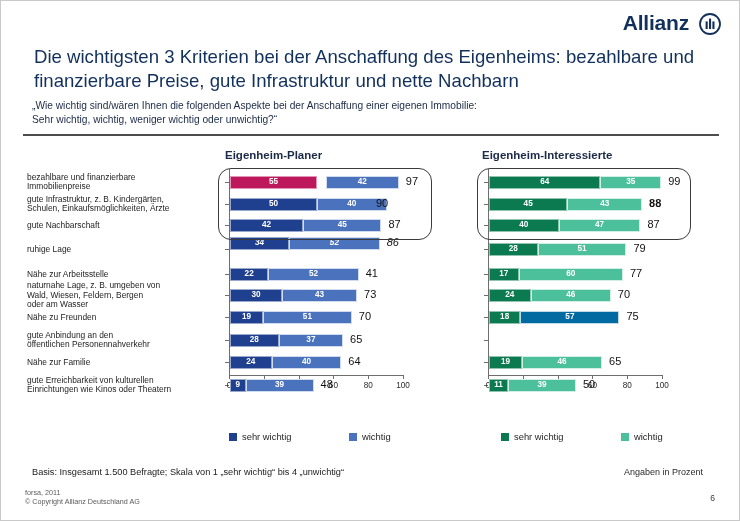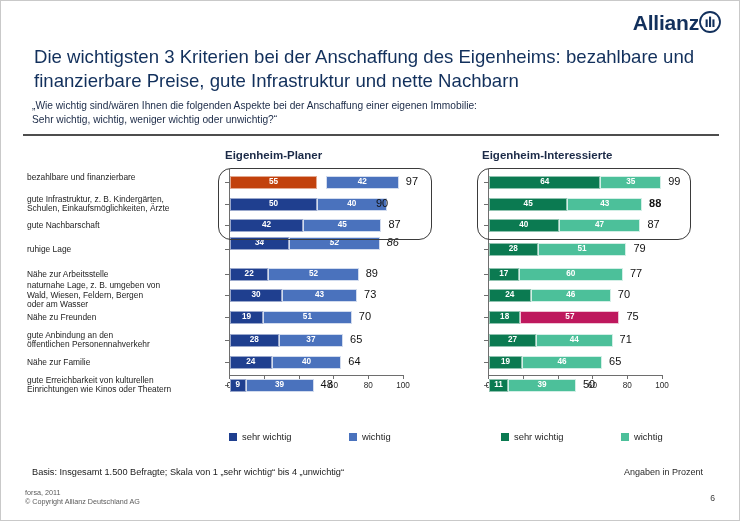--- a/index.html
+++ b/index.html
@@ -3,21 +3,21 @@
 <meta charset="utf-8">
 <style>
   html,body{margin:0;padding:0;background:#ffffff;}
   body{width:740px;height:521px;overflow:hidden;
        font-family:"Liberation Sans","DejaVu Sans",sans-serif;
        color:#1a1a1a;-webkit-font-smoothing:antialiased;}
   .slide{position:relative;width:740px;height:521px;box-sizing:border-box;
          border:1px solid #c9c9c9;background:#fff;}
 
   
-  .logo{position:absolute;top:10px;right:18px;display:flex;align-items:flex-start;gap:0;}
+  .logo{position:absolute;top:10px;right:18px;display:flex;align-items:flex-end;gap:10px;}
   .logo-word{font-size:21px;font-weight:bold;color:#12305c;letter-spacing:-.2px;
              font-family:"Liberation Sans","DejaVu Sans",sans-serif;}
   .logo-mark{width:22px;height:22px;}
 
   .title{position:absolute;left:33px;top:44px;width:672px;
          font-size:18.6px;line-height:24px;color:#12305c;font-weight:normal;}
   .subtitle{position:absolute;left:31px;top:98px;width:680px;
             font-size:10.2px;line-height:14px;color:#1b2a47;}
   .rule{position:absolute;left:22px;top:133px;width:696px;height:2px;
         background:#4d4d4d;}
@@ -90,20 +90,21 @@
     <div>Sehr wichtig, wichtig, weniger wichtig oder unwichtig?“</div>
   </div>
   <div class="rule"></div>
 
   <div class="panel-title" id="pt-left">Eigenheim-Planer</div>
   <div class="panel-title" id="pt-right">Eigenheim-Interessierte</div>
 
   <div class="labels" id="cat-labels">
       <div class="lbl" style="top: 3.9px;">
         <div>bezahlbare und finanzierbare</div>
+        <div>Immobilienpreise</div>
       </div>
       <div class="lbl" style="top: 25.9px;">
         <div>gute Infrastruktur, z. B. Kindergärten,</div>
         <div>Schulen, Einkaufsmöglichkeiten, Ärzte</div>
       </div>
       <div class="lbl" style="top: 51.7px;">
         <div>gute Nachbarschaft</div>
       </div>
       <div class="lbl" style="top: 75.7px;">
         <div>ruhige Lage</div>
@@ -152,21 +153,21 @@
         <div class="tklbl" style="left: 34.8px;">20</div>
         <div class="tickh" style="left: 69.6px;"></div>
         <div class="tklbl" style="left: 69.6px;">40</div>
         <div class="tickh" style="left: 104.4px;"></div>
         <div class="tklbl" style="left: 104.4px;">60</div>
         <div class="tickh" style="left: 139.2px;"></div>
         <div class="tklbl" style="left: 139.2px;">80</div>
         <div class="tickh" style="left: 174px;"></div>
         <div class="tklbl" style="left: 174px;">100</div>
         <div class="row" style="top: 7px; width: 168.78px;">
-          <div class="seg s1" style="left: 0px; width: 87px; background: #c2410c;">55</div>
+          <div class="seg s1" style="left: 0px; width: 87px; background: #be185d;">55</div>
           <div class="seg s2" style="left: 95.7px; width: 73.08px; background: rgb(74, 114, 189);">42</div>
           <div class="total" style="left: 175.78px;">97</div>
         </div>
         <div class="row" style="top: 29px; width: 156.6px;">
           <div class="seg s1" style="left: 0px; width: 87px; background: rgb(31, 63, 143);">50</div>
           <div class="seg s2" style="left: 87px; width: 69.6px; background: rgb(74, 114, 189);">40</div>
           <div class="total" style="left: 146px;">90</div>
         </div>
         <div class="row" style="top: 50px; width: 151.38px;">
           <div class="seg s1" style="left: 0px; width: 73.08px; background: rgb(31, 63, 143);">42</div>
@@ -174,21 +175,21 @@
           <div class="total" style="left: 158.38px;">87</div>
         </div>
         <div class="row" style="top: 68px; width: 170px; font-style: italic;">
           <div class="seg s1" style="left: 0px; width: 59.16px; background: rgb(31, 63, 143);">34</div>
           <div class="seg s2" style="left: 59.16px; width: 90.48px; background: rgb(74, 114, 189);">52</div>
           <div class="total" style="left: 156.64px;">86</div>
         </div>
         <div class="row" style="top: 99px; width: 128.76px;">
           <div class="seg s1" style="left: 0px; width: 38.28px; background: rgb(31, 63, 143);">22</div>
           <div class="seg s2" style="left: 38.28px; width: 90.48px; background: rgb(74, 114, 189);">52</div>
-          <div class="total" style="left: 135.76px;">89</div>
+          <div class="total" style="left: 135.76px;">41</div>
         </div>
         <div class="row" style="top: 120px; width: 127.02px; text-align: center;">
           <div class="seg s1" style="left: 0px; width: 52.2px; background: rgb(31, 63, 143);">30</div>
           <div class="seg s2" style="left: 52.2px; width: 74.82px; background: rgb(74, 114, 189);">43</div>
           <div class="total" style="left: 134.02px;">73</div>
         </div>
         <div class="row" style="top: 142px; width: 121.8px;">
           <div class="seg s1" style="left: 0px; width: 33.06px; background: rgb(31, 63, 143);">19</div>
           <div class="seg s2" style="left: 33.06px; width: 88.74px; background: rgb(74, 114, 189);">51</div>
           <div class="total" style="left: 128.8px;">70</div>
@@ -262,27 +263,22 @@
           <div class="seg s2" style="left: 29.58px; width: 104.4px; background: rgb(76, 192, 154);">60</div>
           <div class="total" style="left: 140.98px;">77</div>
         </div>
         <div class="row" style="top: 120px; width: 121.8px;">
           <div class="seg s1" style="left: 0px; width: 41.76px; background: rgb(11, 122, 81);">24</div>
           <div class="seg s2" style="left: 41.76px; width: 80.04px; background: rgb(76, 192, 154);">46</div>
           <div class="total" style="left: 128.8px;">70</div>
         </div>
         <div class="row" style="top: 142px; width: 130.5px;">
           <div class="seg s1" style="left: 0px; width: 31.32px; background: rgb(11, 122, 81);">18</div>
-          <div class="seg s2" style="left: 31.32px; width: 99.18px; background: #be185d;">57</div>
+          <div class="seg s2" style="left: 31.32px; width: 99.18px; background: #0369a1;">57</div>
           <div class="total" style="left: 137.5px;">75</div>
-        </div>
-        <div class="row" style="top: 165px; width: 123.54px;">
-          <div class="seg s1" style="left: 0px; width: 46.98px; background: rgb(11, 122, 81);">27</div>
-          <div class="seg s2" style="left: 46.98px; width: 76.56px; background: rgb(76, 192, 154);">44</div>
-          <div class="total" style="left: 130.54px;">71</div>
         </div>
         <div class="row" style="top: 187px; width: 113.1px;">
           <div class="seg s1" style="left: 0px; width: 33.06px; background: rgb(11, 122, 81);">19</div>
           <div class="seg s2" style="left: 33.06px; width: 80.04px; background: rgb(76, 192, 154);">46</div>
           <div class="total" style="left: 120.1px;">65</div>
         </div>
         <div class="row" style="top: 210px; width: 87px;">
           <div class="seg s1" style="left: 0px; width: 19.14px; background: rgb(11, 122, 81);">11</div>
           <div class="seg s2" style="left: 19.14px; width: 67.86px; background: rgb(76, 192, 154);">39</div>
           <div class="total" style="left: 94px;">50</div>

